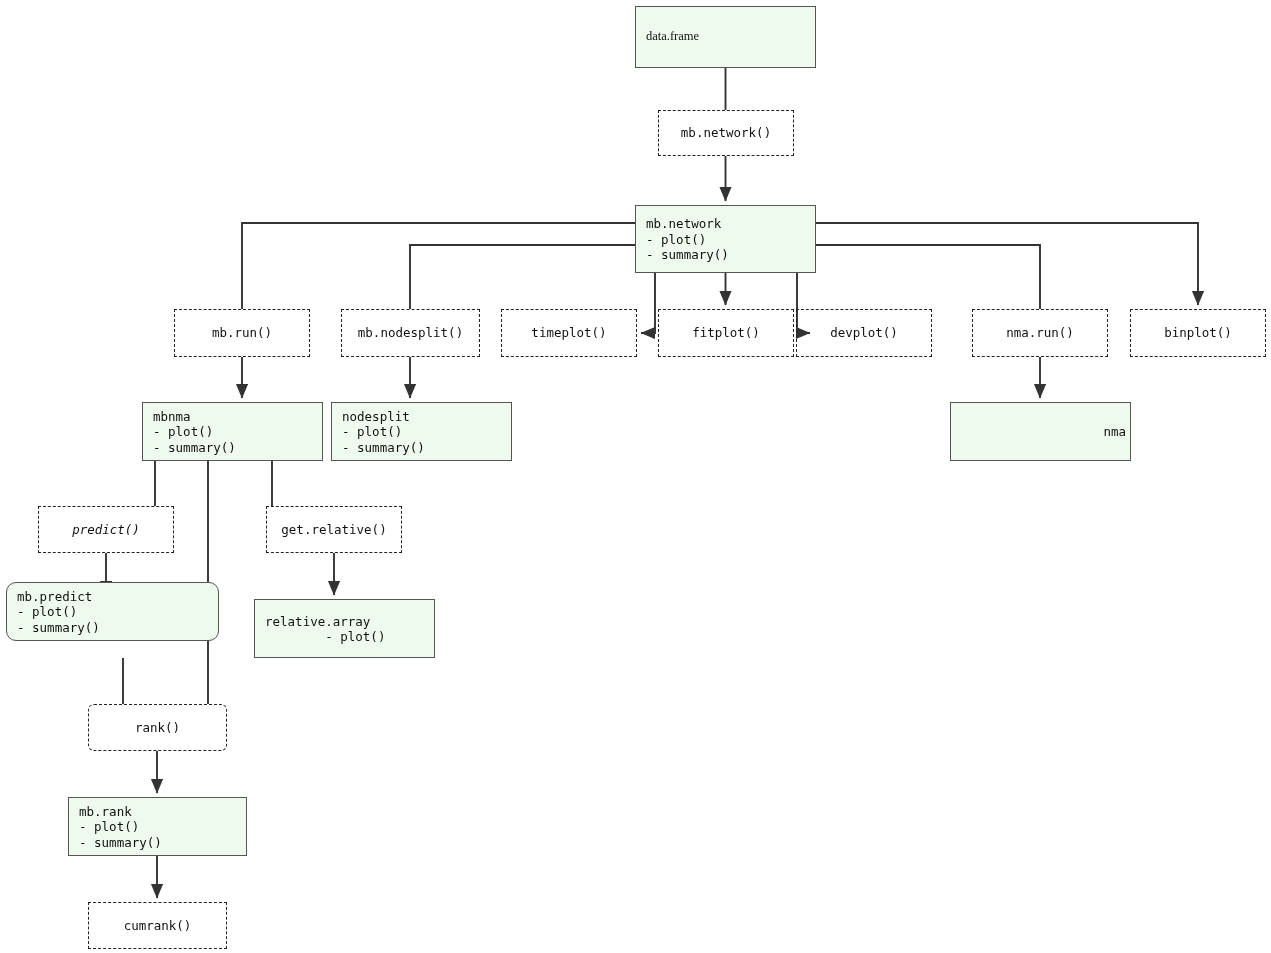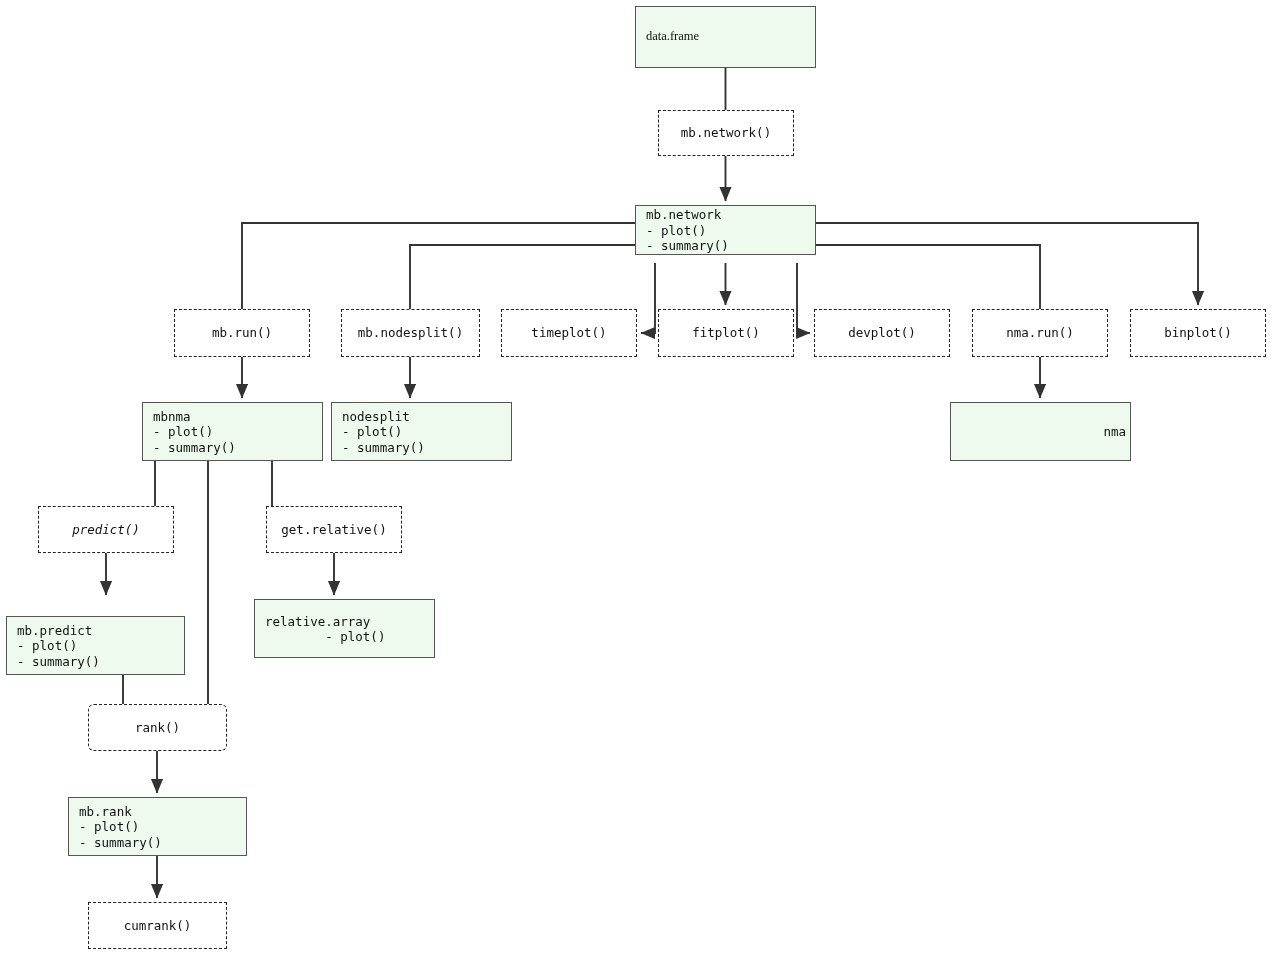--- a/index.html
+++ b/index.html
@@ -94,33 +94,33 @@
         <path d="M 334 553 L 334 595" fill="none" stroke="#333333" stroke-width="1.9" stroke-linecap="butt" stroke-linejoin="miter" marker-end="url(#arrowhead)"></path>
         <path d="M 123 658 L 123 704" fill="none" stroke="#333333" stroke-width="1.9" stroke-linecap="butt" stroke-linejoin="miter"></path>
         <path d="M 157 751 L 157 793" fill="none" stroke="#333333" stroke-width="1.9" stroke-linecap="butt" stroke-linejoin="miter" marker-end="url(#arrowhead)"></path>
         <path d="M 157 856 L 157 898" fill="none" stroke="#333333" stroke-width="1.9" stroke-linecap="butt" stroke-linejoin="miter" marker-end="url(#arrowhead)"></path>
       </g>
   </svg>
 
   <div id="node-layer">
       <div class="node obj" style="left: 635px; top: 6px; width: 181px; height: 62px; font-family: Liberation Serif, serif;"><div class="lines"><span class="ln">data.frame</span></div></div>
       <div class="node fn" style="left: 658px; top: 110px; width: 136px; height: 46px;"><div class="lines"><span class="ln">mb.network()</span></div></div>
-      <div class="node obj" style="left: 635px; top: 205px; width: 181px; height: 50px;"><div class="lines"><span class="ln">mb.network</span><span class="ln">- plot()</span><span class="ln">- summary()</span></div></div>
+      <div class="node obj" style="left: 635px; top: 205px; width: 181px; height: 68px;"><div class="lines"><span class="ln">mb.network</span><span class="ln">- plot()</span><span class="ln">- summary()</span></div></div>
       <div class="node fn" style="left: 174px; top: 309px; width: 136px; height: 48px;"><div class="lines"><span class="ln">mb.run()</span></div></div>
       <div class="node fn" style="left: 341px; top: 309px; width: 139px; height: 48px;"><div class="lines"><span class="ln">mb.nodesplit()</span></div></div>
       <div class="node fn" style="left: 501px; top: 309px; width: 136px; height: 48px;"><div class="lines"><span class="ln">timeplot()</span></div></div>
       <div class="node fn" style="left: 658px; top: 309px; width: 136px; height: 48px;"><div class="lines"><span class="ln">fitplot()</span></div></div>
-      <div class="node fn" style="left: 814px; top: 309px; width: 136px; height: 48px; text-decoration: underline;"><div class="lines"><span class="ln">devplot()</span></div></div>
+      <div class="node fn" style="left: 796px; top: 309px; width: 136px; height: 48px; text-decoration: underline;"><div class="lines"><span class="ln">devplot()</span></div></div>
       <div class="node fn" style="left: 972px; top: 309px; width: 136px; height: 48px;"><div class="lines"><span class="ln">nma.run()</span></div></div>
       <div class="node fn" style="left: 1130px; top: 309px; width: 136px; height: 48px;"><div class="lines"><span class="ln">binplot()</span></div></div>
       <div class="node obj" style="left: 130px; top: 402px; width: 181px; height: 59px; margin-left: 12px;"><div class="lines"><span class="ln">mbnma</span><span class="ln">- plot()</span><span class="ln">- summary()</span></div></div>
       <div class="node obj" style="left: 331px; top: 402px; width: 181px; height: 59px;"><div class="lines"><span class="ln">nodesplit</span><span class="ln">- plot()</span><span class="ln">- summary()</span></div></div>
       <div class="node obj center" style="left: 950px; top: 402px; width: 181px; height: 59px;"><div class="lines"><span class="ln">nma</span></div></div>
       <div class="node fn" style="left: 38px; top: 506px; width: 136px; height: 47px; font-style: italic;"><div class="lines"><span class="ln">predict()</span></div></div>
       <div class="node fn" style="left: 266px; top: 506px; width: 136px; height: 47px;"><div class="lines"><span class="ln">get.relative()</span></div></div>
-      <div class="node obj" style="left: 6px; top: 616px; width: 179px; height: 59px;"><div class="lines"><span class="ln">mb.predict</span><span class="ln">- plot()</span><span class="ln">- summary()</span></div></div>
+      <div class="node obj" style="left: 6px; top: 582px; width: 213px; height: 59px; border-radius: 10px;"><div class="lines"><span class="ln">mb.predict</span><span class="ln">- plot()</span><span class="ln">- summary()</span></div></div>
       <div class="node obj" style="left: 254px; top: 599px; width: 181px; height: 59px;"><div class="lines"><span class="ln">relative.array</span><span class="ln">        - plot()</span></div></div>
       <div class="node fn" style="left: 88px; top: 704px; width: 139px; height: 47px; border-radius: 6px;"><div class="lines"><span class="ln">rank()</span></div></div>
       <div class="node obj" style="left: 68px; top: 797px; width: 179px; height: 59px;"><div class="lines"><span class="ln">mb.rank</span><span class="ln">- plot()</span><span class="ln">- summary()</span></div></div>
       <div class="node fn" style="left: 88px; top: 902px; width: 139px; height: 47px;"><div class="lines"><span class="ln">cumrank()</span></div></div>
     </div>
 
 </div>
 
 </body></html>

